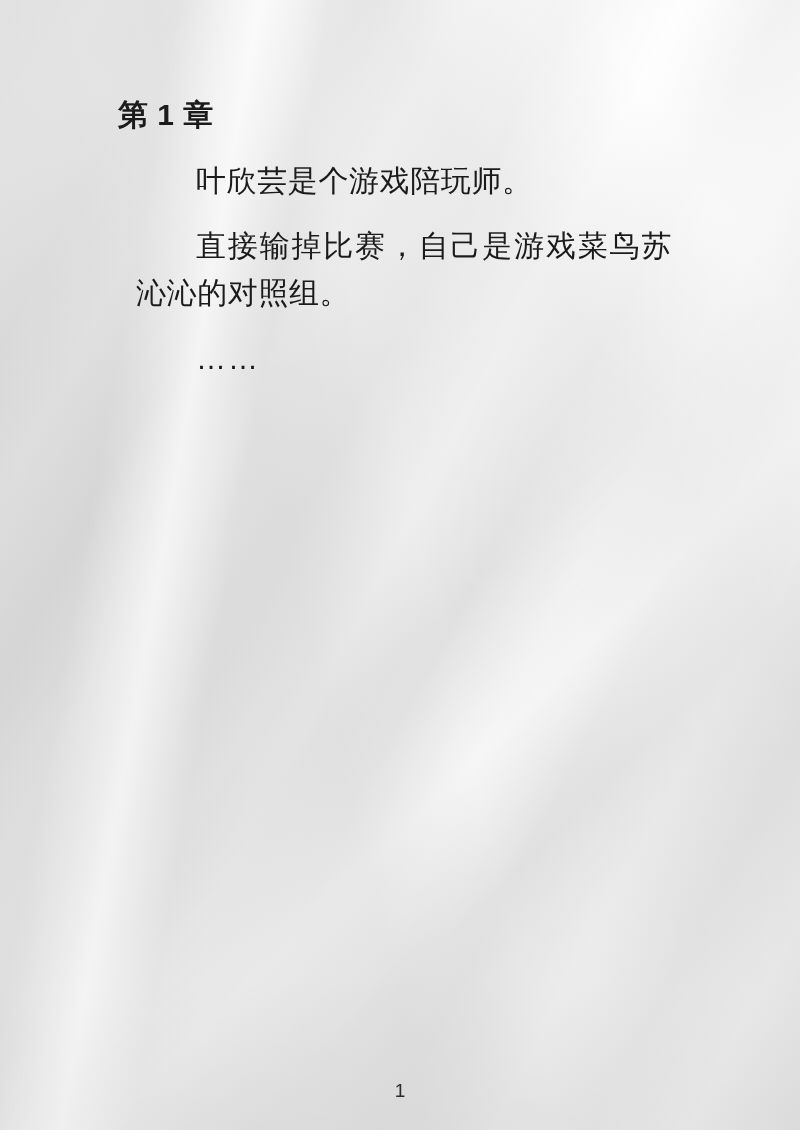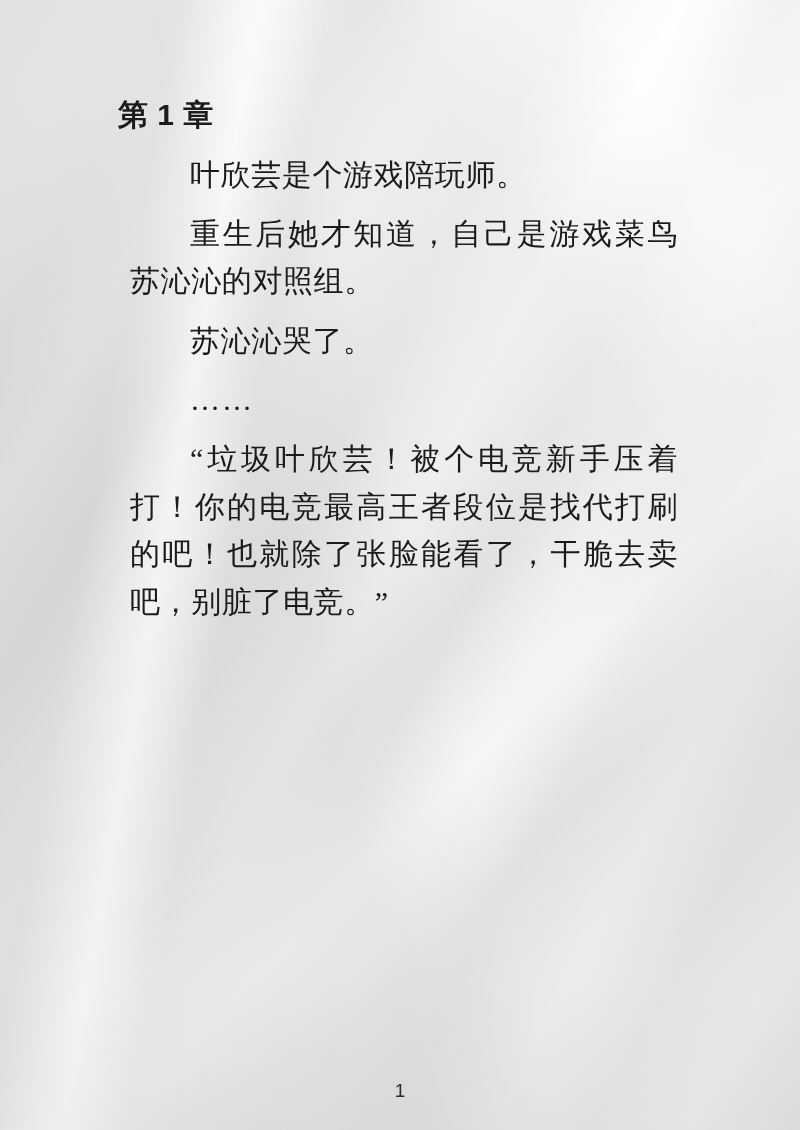--- a/index.html
+++ b/index.html
@@ -66,25 +66,24 @@
     letter-spacing: 0.5px;
     margin: 0 0 6px 0;
     white-space: pre;
   }
 
   .para {
     font-size: 30px;
     line-height: 1.58;
     color: #1b1b1b;
     letter-spacing: 0.6px;
-    margin: 12px;
+    margin: 18px;
     text-indent: 2em;
     text-align: justify;
     text-justify: inter-ideograph;
-    font-family: Liberation Serif, serif;
   }
 
   .para.ellipsis {
     letter-spacing: 2px;
   }
 
   .page-number {
     position: absolute;
     z-index: 2;
     left: 0;
@@ -98,22 +97,20 @@
 </head>
 <body>
 
 <div id="page">
 
   <div id="content">
 
     <h1 class="chapter-title">第 1 章</h1>
 
     <p class="para">叶欣芸是个游戏陪玩师。</p>
-    <p class="para">重生后她才知道，自己是游戏菜鸟苏沁沁的对照组。</p>
-    <p class="para">苏沁沁哭了。</p>
+    <p class="para">直接输掉比赛，自己是游戏菜鸟苏沁沁的对照组。</p>
     <p class="para ellipsis">……</p>
-    <p class="para">“垃圾叶欣芸！被个电竞新手压着打！你的电竞最高王者段位是找代打刷的吧！也就除了张脸能看了，干脆去卖吧，别脏了电竞。”</p>
 
   </div>
 
   <div class="page-number">1</div>
 
 </div>
 
 </body></html>

